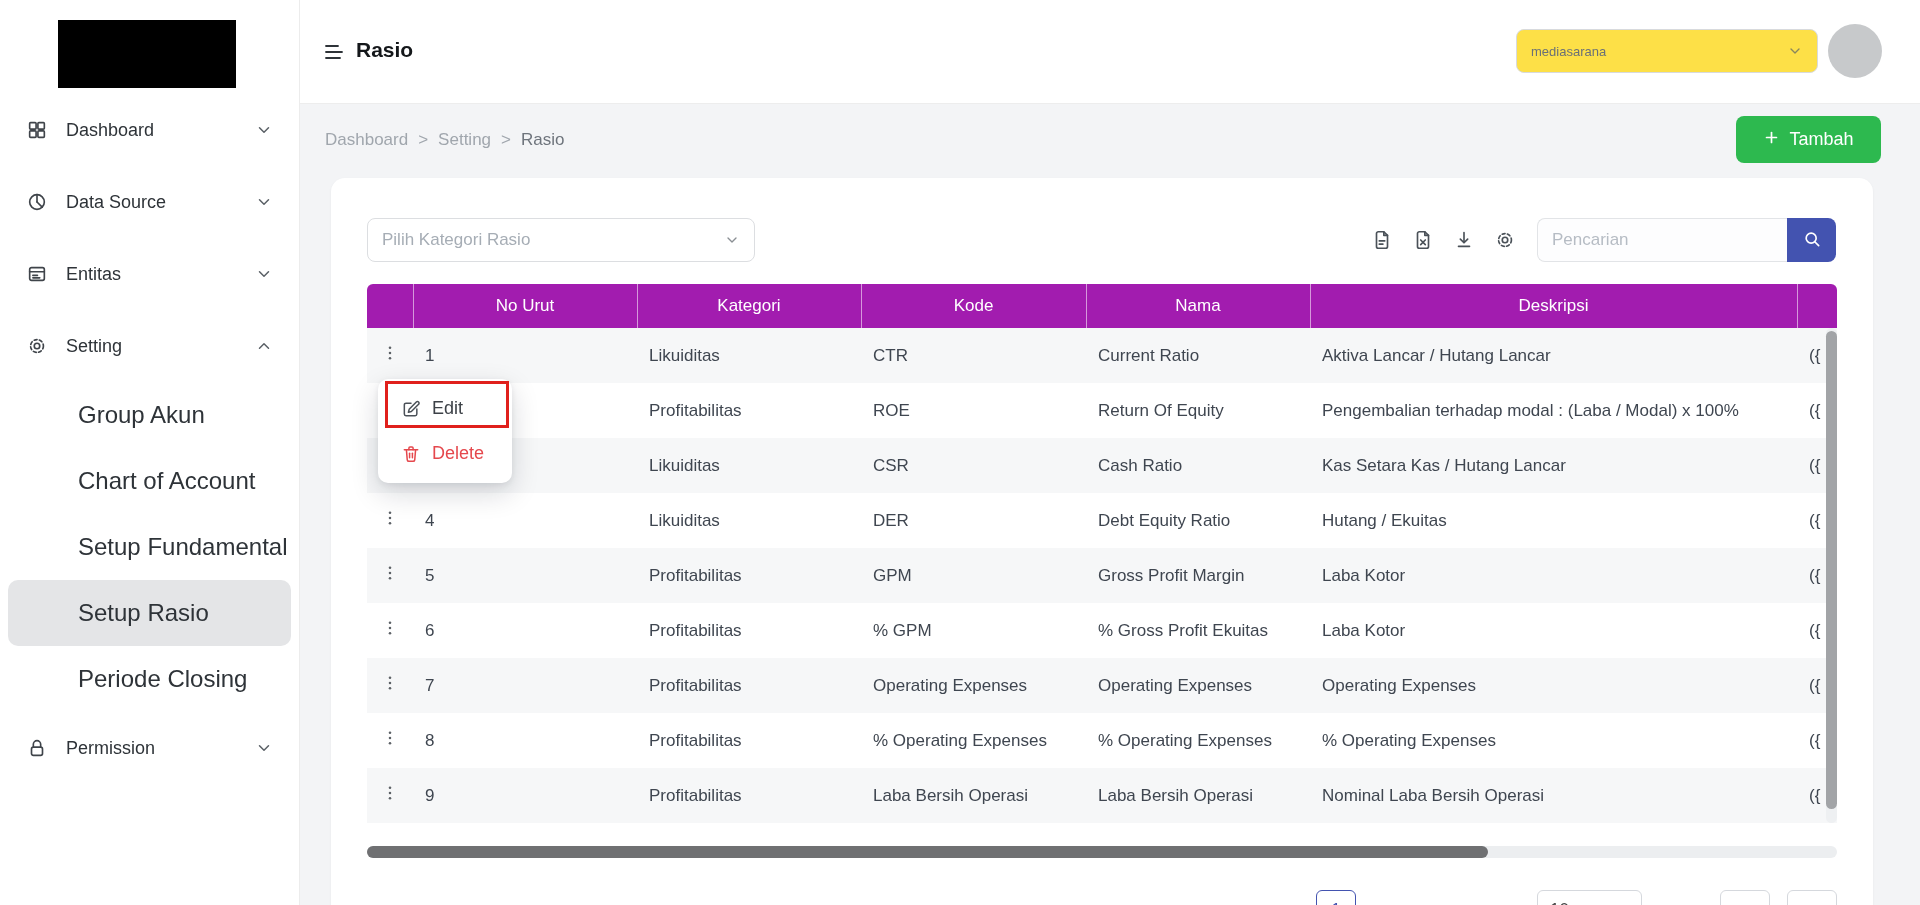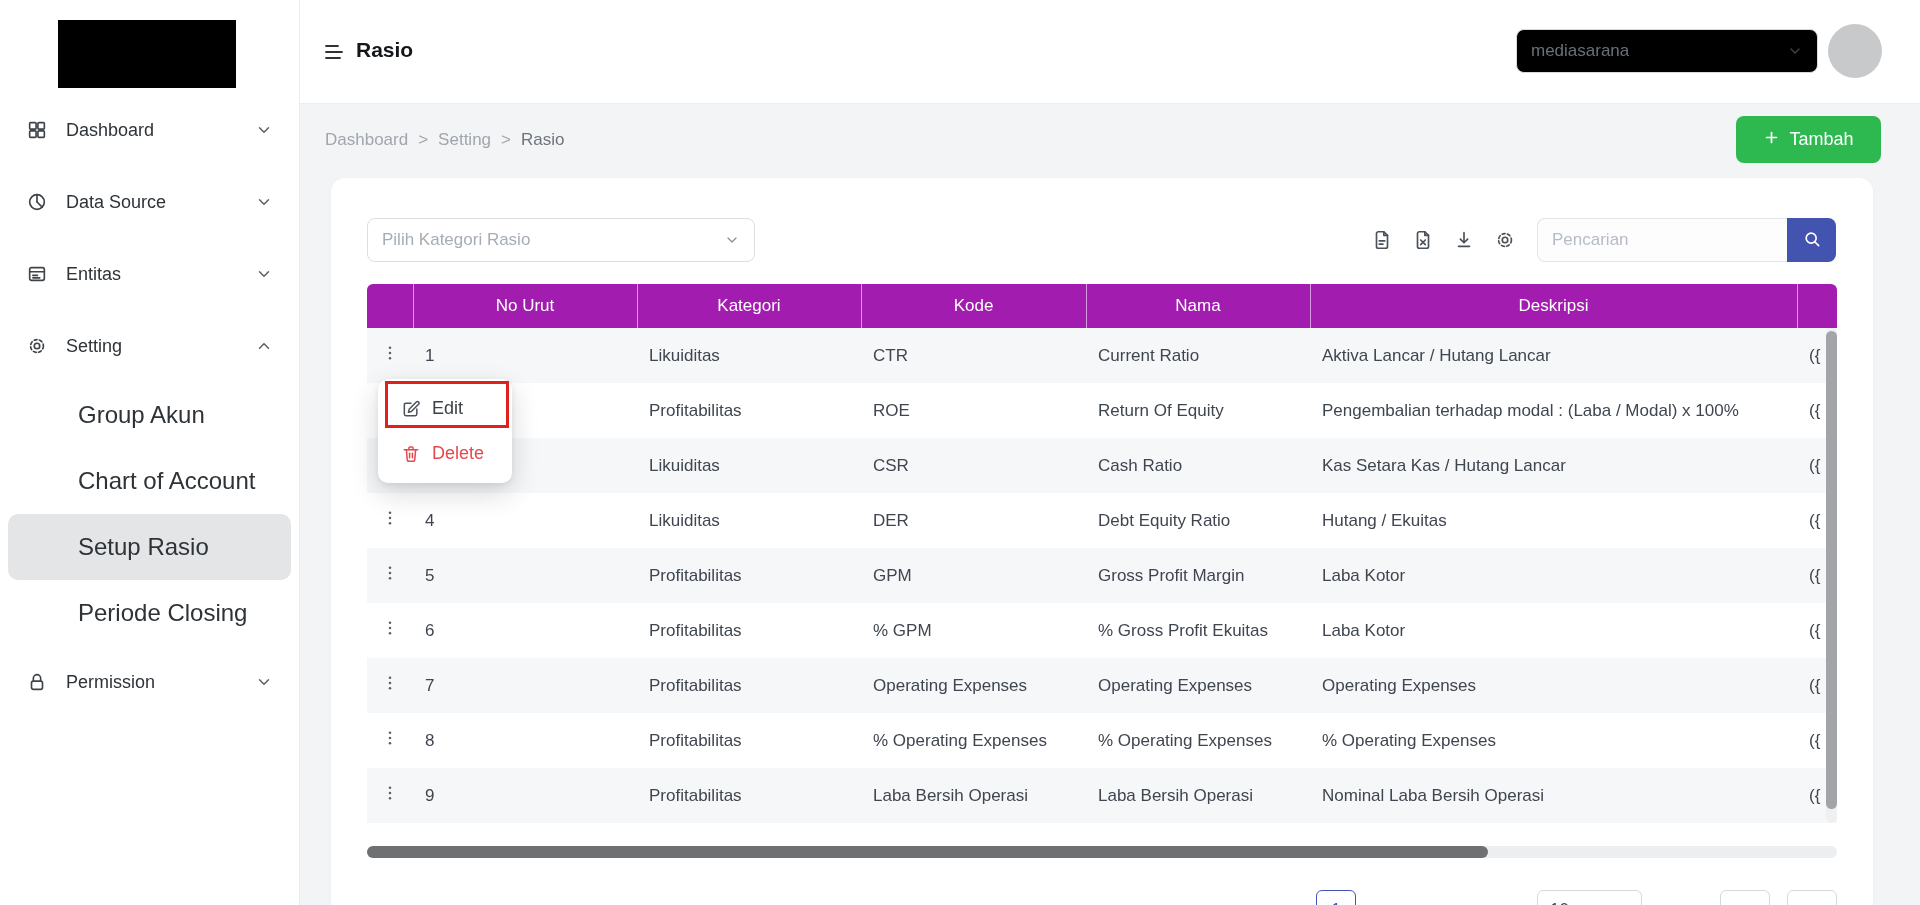--- a/index.html
+++ b/index.html
@@ -16,21 +16,21 @@
   .side-item .chev { margin-left:auto; width:18px; height:18px; color:#555; }
   .side-sub { height:66px; display:flex; align-items:center; padding-left:70px; margin:0 8px; border-radius:10px; color:#2e3338; font-size:24px; cursor:pointer; }
   .side-sub.active { background:#e4e5e7; }
   .icon { fill:none; stroke:#3f444a; stroke-width:1.8; stroke-linecap:round; stroke-linejoin:round; }
   .chev-svg { fill:none; stroke:#5a6066; stroke-width:2; stroke-linecap:round; stroke-linejoin:round; }
 
   
   .topbar { position:absolute; left:300px; top:0; width:1620px; height:104px; background:#fff; border-bottom:1px solid #ededed; z-index:4; }
   .burger { position:absolute; left:22px; top:40px; width:24px; height:24px; cursor:pointer; }
   .page-title { position:absolute; left:56px; top:38px; font-size:21px; font-weight:bold; color:#14171a; }
-  .company-select { position:absolute; left:1216px; top:29px; width:302px; height:44px; border:1px solid #d8dadd; border-radius:8px; background:#000000; display:flex; align-items:center; padding:0 14px; color:#6a7077; font-size:17px; cursor:pointer; }
+  .company-select { position:absolute; left:1216px; top:29px; width:302px; height:44px; border:1px solid #d8dadd; border-radius:8px; background:#fde047; display:flex; align-items:center; padding:0 14px; color:#6a7077; font-size:13px; cursor:pointer; }
   .company-select .chev { margin-left:auto; width:16px; height:16px; opacity:.7; }
   .avatar { position:absolute; left:1528px; top:24px; width:54px; height:54px; border-radius:50%; background:#c7c9cb; cursor:pointer; }
 
   
   .content { position:absolute; left:300px; top:104px; width:1620px; height:801px; }
   .breadcrumb { position:absolute; left:25px; top:26px; display:flex; gap:10px; font-size:17px; color:#a0a6ad; }
   .breadcrumb .current { color:#6e747c; }
   .btn-add { position:absolute; left:1436px; top:12px; width:145px; height:47px; background:#2db94f; border:none; border-radius:8px; color:#fff; font-size:18px; font-family:inherit; display:flex; align-items:center; justify-content:center; gap:9px; cursor:pointer; }
 
   .card { position:absolute; left:31px; top:74px; width:1542px; height:760px; background:#fff; border-radius:14px; box-shadow:0 1px 3px rgba(20,24,40,.05); }
@@ -148,20 +148,23 @@
               <polyline points="6 15 12 9 18 15"></polyline>
             </svg>
         </span>
       </div>
 
       <div class="side-sub">
         <span>Group Akun</span>
       </div>
       <div class="side-sub">
         <span>Chart of Account</span>
+      </div>
+      <div class="side-sub">
+        <span>Setup Fundamental</span>
       </div>
       <div class="side-sub active">
         <span>Setup Rasio</span>
       </div>
       <div class="side-sub">
         <span>Periode Closing</span>
       </div>
 
       <div class="side-item">
         <span class="mi">

